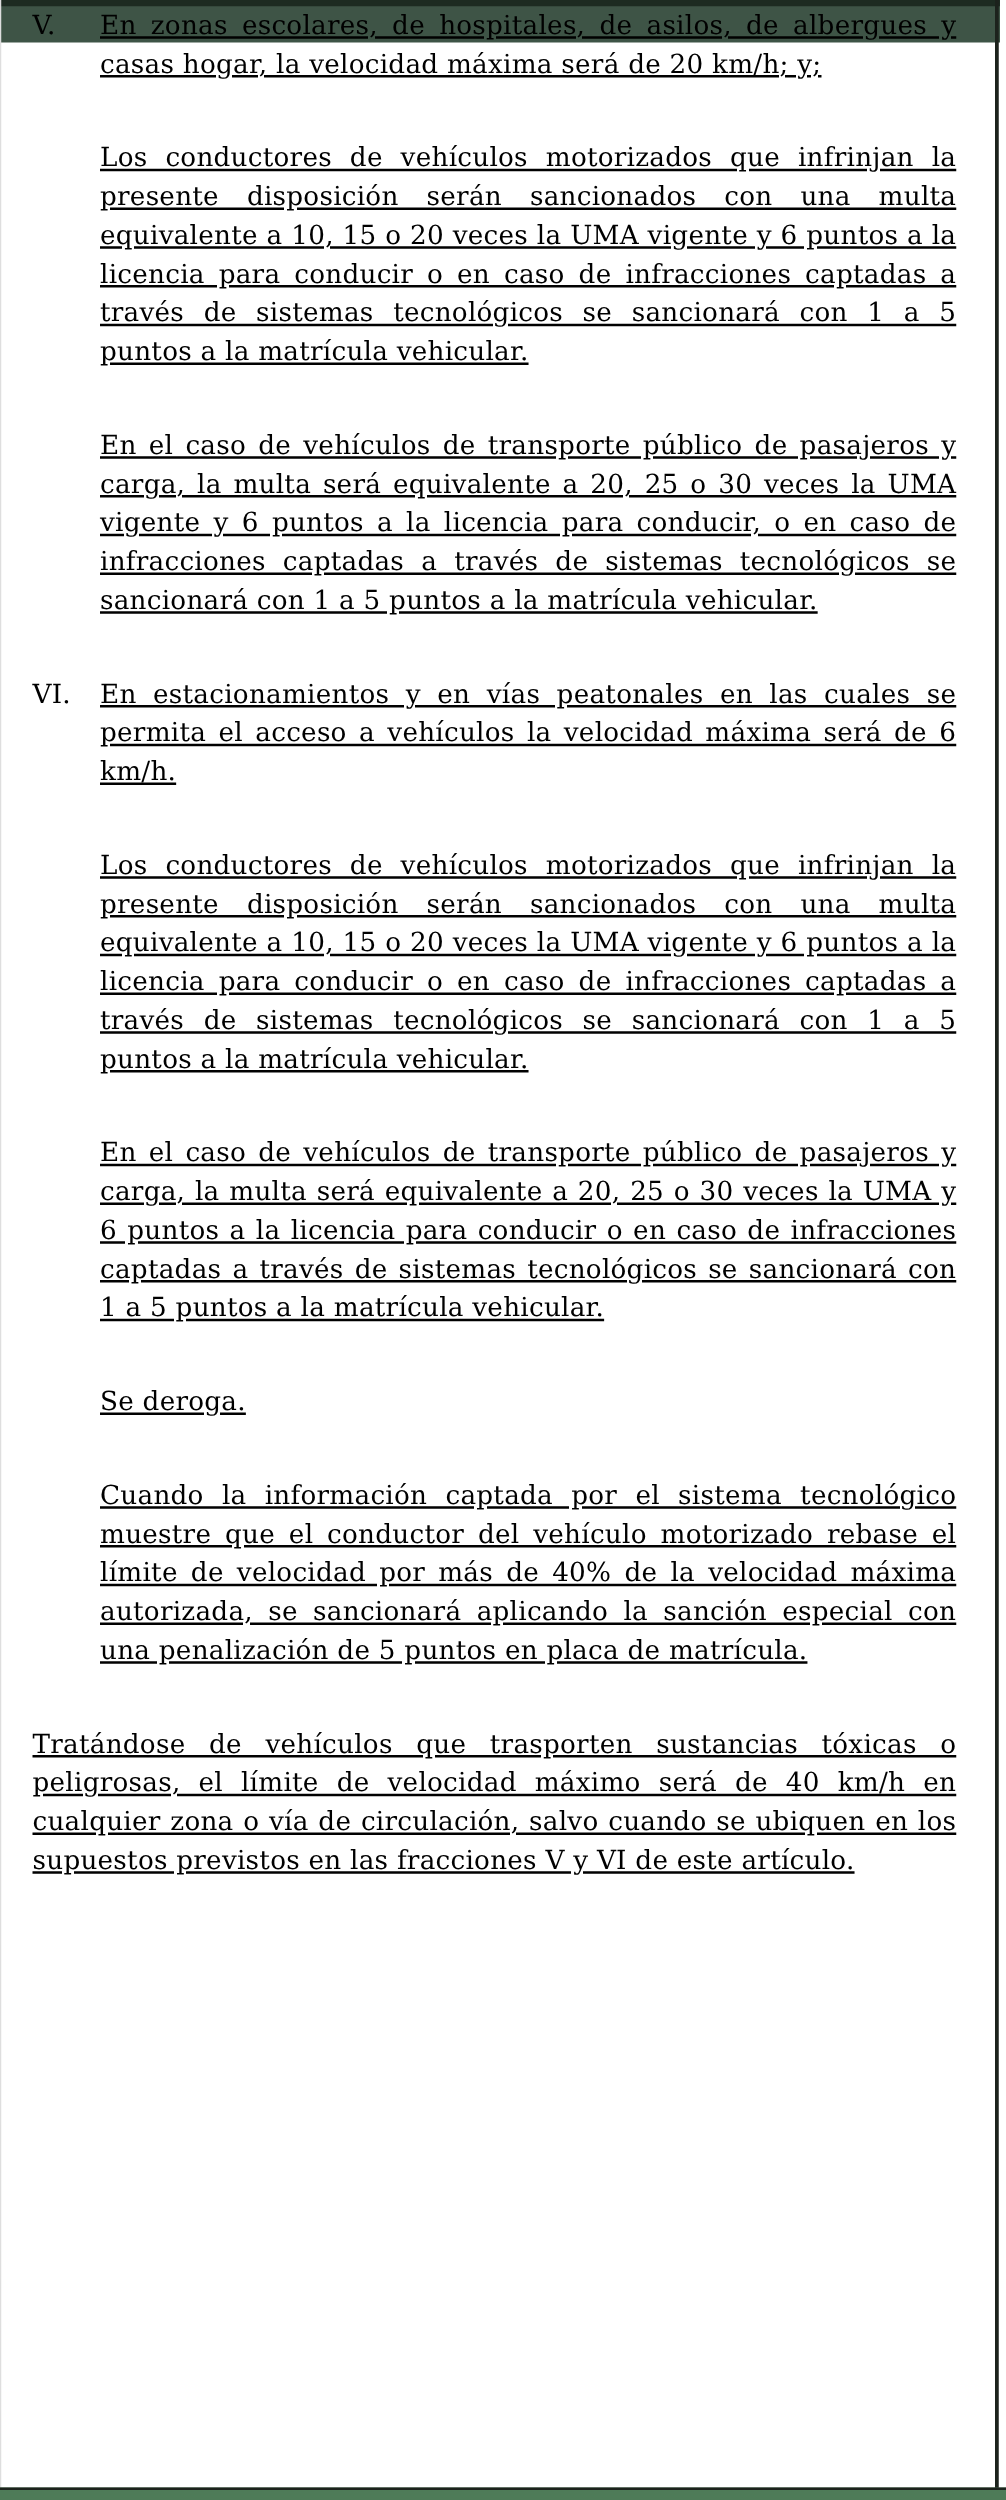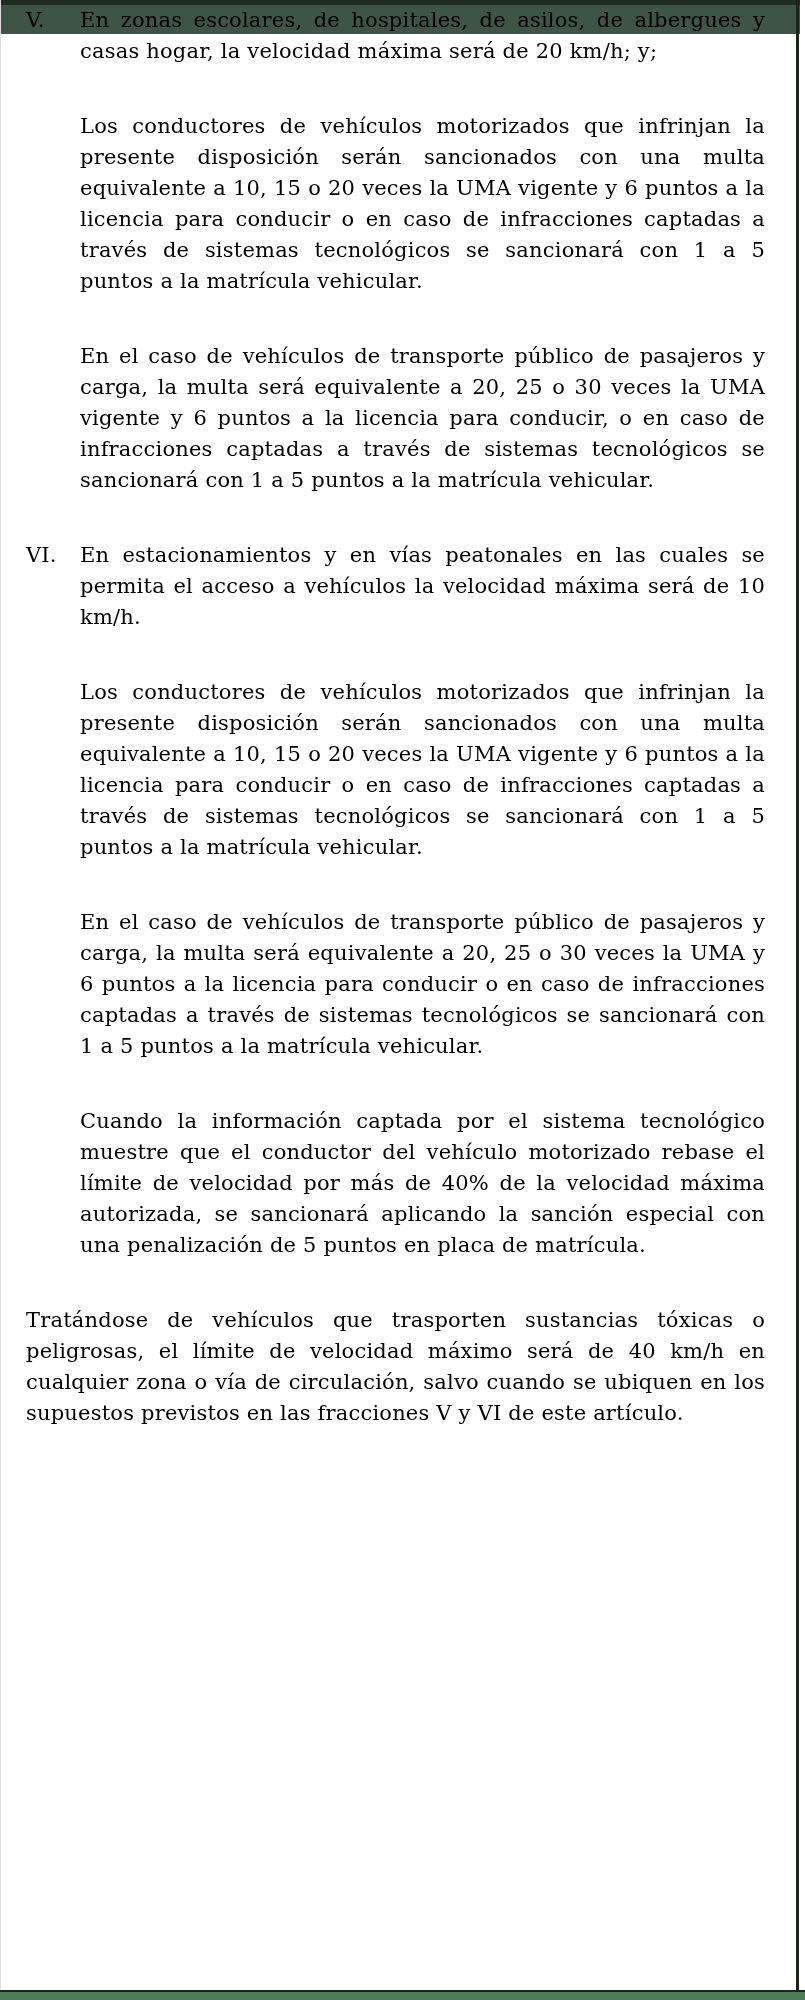--- a/index.html
+++ b/index.html
@@ -70,20 +70,21 @@
   .block:last-child{margin-bottom:0;}
   .num{
     flex:none;
     width:54px;
     text-align:left;
   }
   .txt{
     flex:1;
     text-align:justify;
     text-justify:inter-word;
+    text-decoration:underline;
   }
 </style>
 </head>
 <body>
 
 <div class="page">
   <div class="top-highlight"></div>
   <div class="left-rule"></div>
   <div class="right-rule"></div>
 
@@ -98,34 +99,38 @@
     <div class="txt">Los conductores de vehículos motorizados que infrinjan la presente disposición serán sancionados con una multa equivalente a 10, 15 o 20 veces la UMA vigente y 6 puntos a la licencia para conducir o en caso de infracciones captadas a través de sistemas tecnológicos se sancionará con 1 a 5 puntos a la matrícula vehicular.</div>
   </div>
 
   <div class="block">
     <div class="num"></div>
     <div class="txt">En el caso de vehículos de transporte público de pasajeros y carga, la multa será equivalente a 20, 25 o 30 veces la UMA vigente y 6 puntos a la licencia para conducir, o en caso de infracciones captadas a través de sistemas tecnológicos se sancionará con 1 a 5 puntos a la matrícula vehicular.</div>
   </div>
 
   <div class="block">
     <div class="num">VI.</div>
-    <div class="txt">En estacionamientos y en vías peatonales en las cuales se permita el acceso a vehículos la velocidad máxima será de 10 km/h.</div>
+    <div class="txt">En estacionamientos y en vías peatonales en las cuales se permita el acceso a vehículos la velocidad máxima será de 6 km/h.</div>
   </div>
 
   <div class="block">
     <div class="num"></div>
     <div class="txt">Los conductores de vehículos motorizados que infrinjan la presente disposición serán sancionados con una multa equivalente a 10, 15 o 20 veces la UMA vigente y 6 puntos a la licencia para conducir o en caso de infracciones captadas a través de sistemas tecnológicos se sancionará con 1 a 5 puntos a la matrícula vehicular.</div>
   </div>
 
   <div class="block">
     <div class="num"></div>
     <div class="txt">En el caso de vehículos de transporte público de pasajeros y carga, la multa será equivalente a 20, 25 o 30 veces la UMA y 6 puntos a la licencia para conducir o en caso de infracciones captadas a través de sistemas tecnológicos se sancionará con 1 a 5 puntos a la matrícula vehicular.</div>
   </div>
 
 
+  <div class="block">
+    <div class="num"></div>
+    <div class="txt">Se deroga.</div>
+  </div>
 
   <div class="block">
     <div class="num"></div>
     <div class="txt">Cuando la información captada por el sistema tecnológico muestre que el conductor del vehículo motorizado rebase el límite de velocidad por más de 40% de la velocidad máxima autorizada, se sancionará aplicando la sanción especial con una penalización de 5 puntos en placa de matrícula.</div>
   </div>
 
   <div class="block">
     <div class="txt">Tratándose de vehículos que trasporten sustancias tóxicas o peligrosas, el límite de velocidad máximo será de 40 km/h en cualquier zona o vía de circulación, salvo cuando se ubiquen en los supuestos previstos en las fracciones V y VI de este artículo.</div>
   </div>
 

